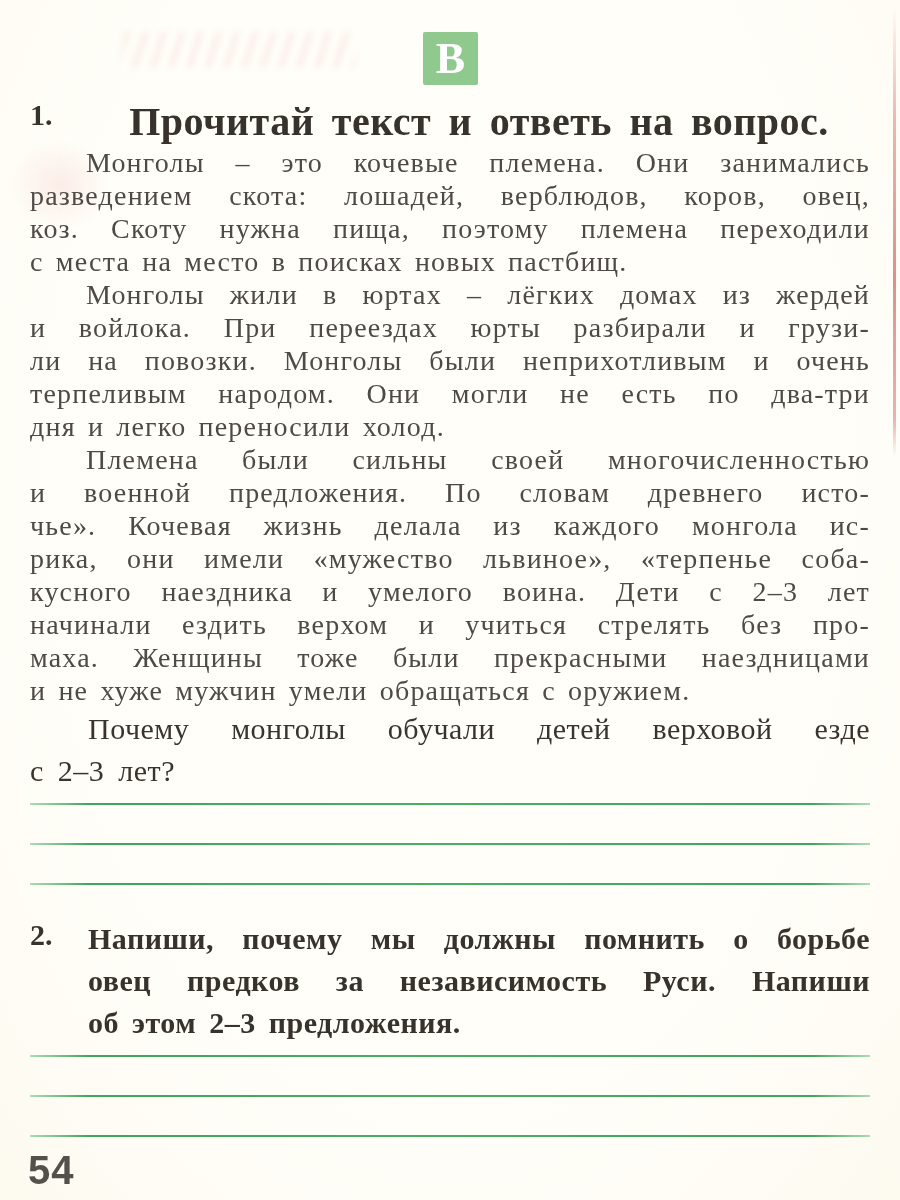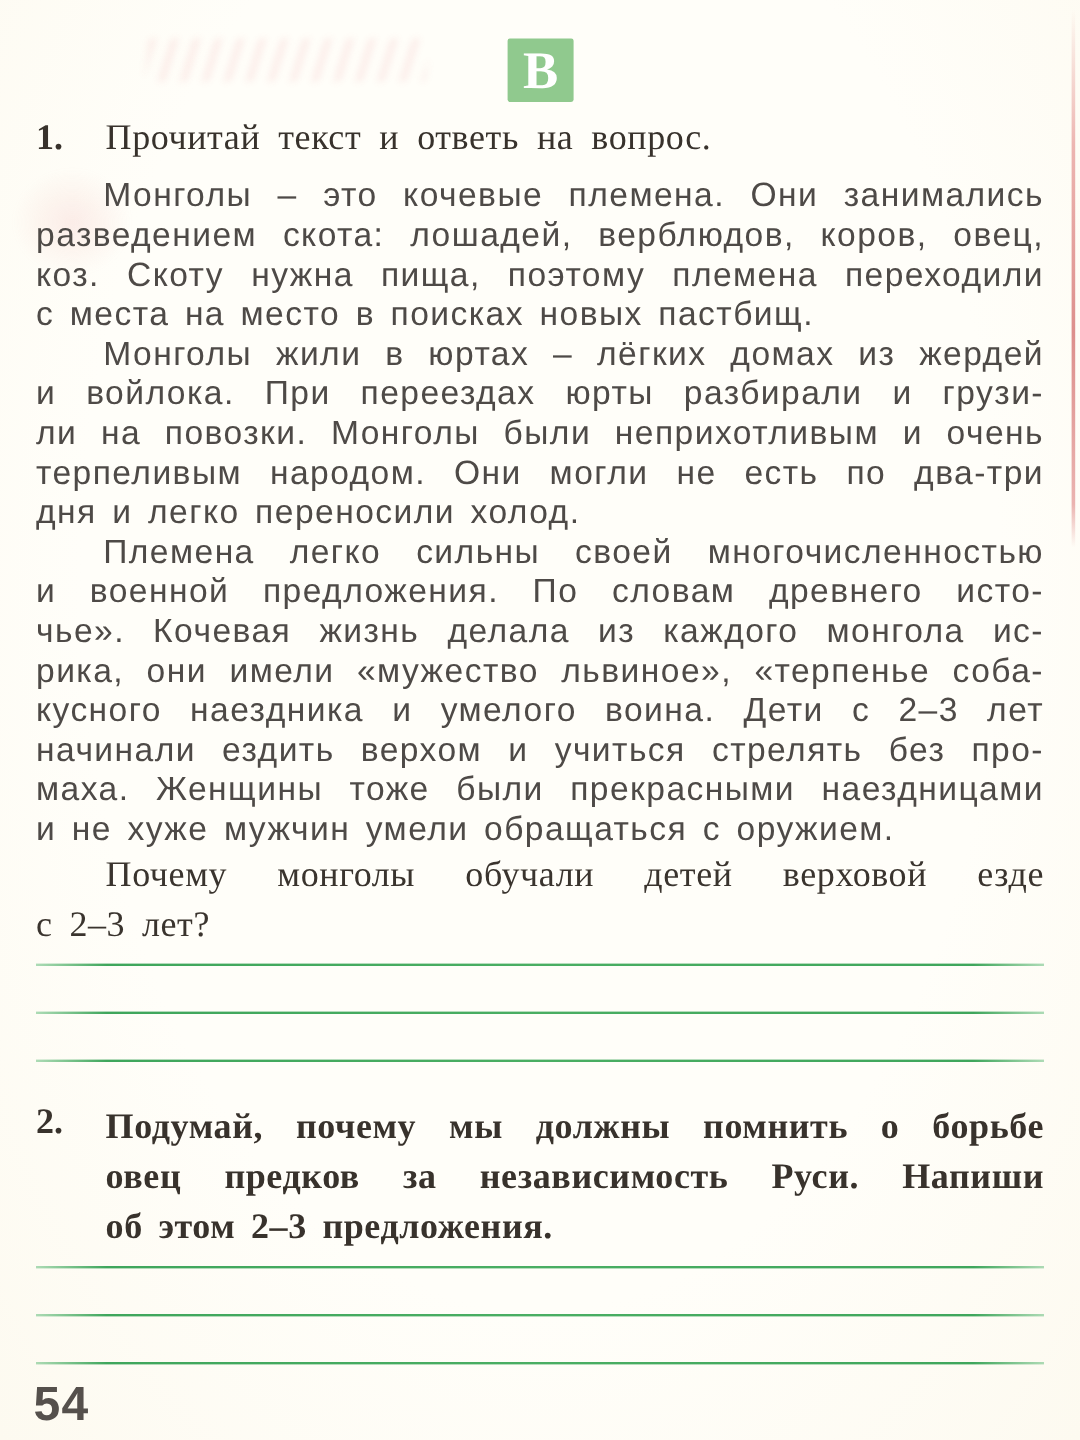--- a/index.html
+++ b/index.html
@@ -20,27 +20,27 @@
     color:#ffffff;font-family:"Liberation Serif", serif;
     font-weight:bold;font-size:44px;line-height:53px;
   }
   
   .t1num{
     position:absolute;left:30px;top:98px;
     font-weight:bold;font-size:30px;color:#38322c;
   }
   .t1title{
     position:absolute;left:88px;top:98px;width:782px;
-    font-weight:normal;font-size:30px;color:#38322c;
-    word-spacing:7px;letter-spacing:.5px;white-space:nowrap;
+    font-weight:bold;font-size:40px;color:#38322c;
+    word-spacing:7px;letter-spacing:.5px;white-space:nowrap;text-align:center;
   }
   
   .passage{
     position:absolute;left:30px;top:146px;width:840px;
-    font-family:Liberation Sans, sans-serif;
+    font-family:Liberation Serif, serif;
     font-size:28px;color:#4e4a47;letter-spacing:1.2px;word-spacing:4px;
   }
   .jl{height:33px;line-height:33px;text-align:justify;text-align-last:justify;overflow:hidden;}
   .jl.ind{padding-left:56px;}
   .jl.lastl{text-align-last:left;}
   
   .question{
     position:absolute;left:30px;top:708px;width:840px;
     font-size:30px;color:#3a342e;letter-spacing:.5px;word-spacing:6px;
   }
@@ -106,42 +106,42 @@
     <div class="jl">разведением скота: лошадей, верблюдов, коров, овец,</div>
     <div class="jl">коз. Скоту нужна пища, поэтому племена переходили</div>
     <div class="jl lastl">с места на место в поисках новых пастбищ.</div>
 
     <div class="jl ind">Монголы жили в юртах – лёгких домах из жердей</div>
     <div class="jl">и войлока. При переездах юрты разбирали и грузи-</div>
     <div class="jl">ли на повозки. Монголы были неприхотливым и очень</div>
     <div class="jl">терпеливым народом. Они могли не есть по два-три</div>
     <div class="jl lastl">дня и легко переносили холод.</div>
 
-    <div class="jl ind">Племена легко сильны своей многочисленностью</div>
+    <div class="jl ind">Племена были сильны своей многочисленностью</div>
     <div class="jl">и военной предложения. По словам древнего исто-</div>
     <div class="jl">чье». Кочевая жизнь делала из каждого монгола ис-</div>
     <div class="jl">рика, они имели «мужество львиное», «терпенье соба-</div>
     <div class="jl">кусного наездника и умелого воина. Дети с 2–3 лет</div>
     <div class="jl">начинали ездить верхом и учиться стрелять без про-</div>
     <div class="jl">маха. Женщины тоже были прекрасными наездницами</div>
     <div class="jl lastl">и не хуже мужчин умели обращаться с оружием.</div>
   </div>
 
   <div class="question">
     <div class="jl ind">Почему монголы обучали детей верховой езде</div>
     <div class="jl lastl">с 2–3 лет?</div>
   </div>
 
   <hr class="rule r1a">
   <hr class="rule r1b">
   <hr class="rule r1c">
 
   <div class="t2num">2.</div>
   <div class="task2">
-    <div class="jl">Подумай, почему мы должны помнить о борьбе</div>
+    <div class="jl">Напиши, почему мы должны помнить о борьбе</div>
     <div class="jl">овец предков за независимость Руси. Напиши</div>
     <div class="jl lastl">об этом 2–3 предложения.</div>
   </div>
 
   <hr class="rule r2a">
   <hr class="rule r2b">
   <hr class="rule r2c">
 
   <div class="pageno">54</div>
 

